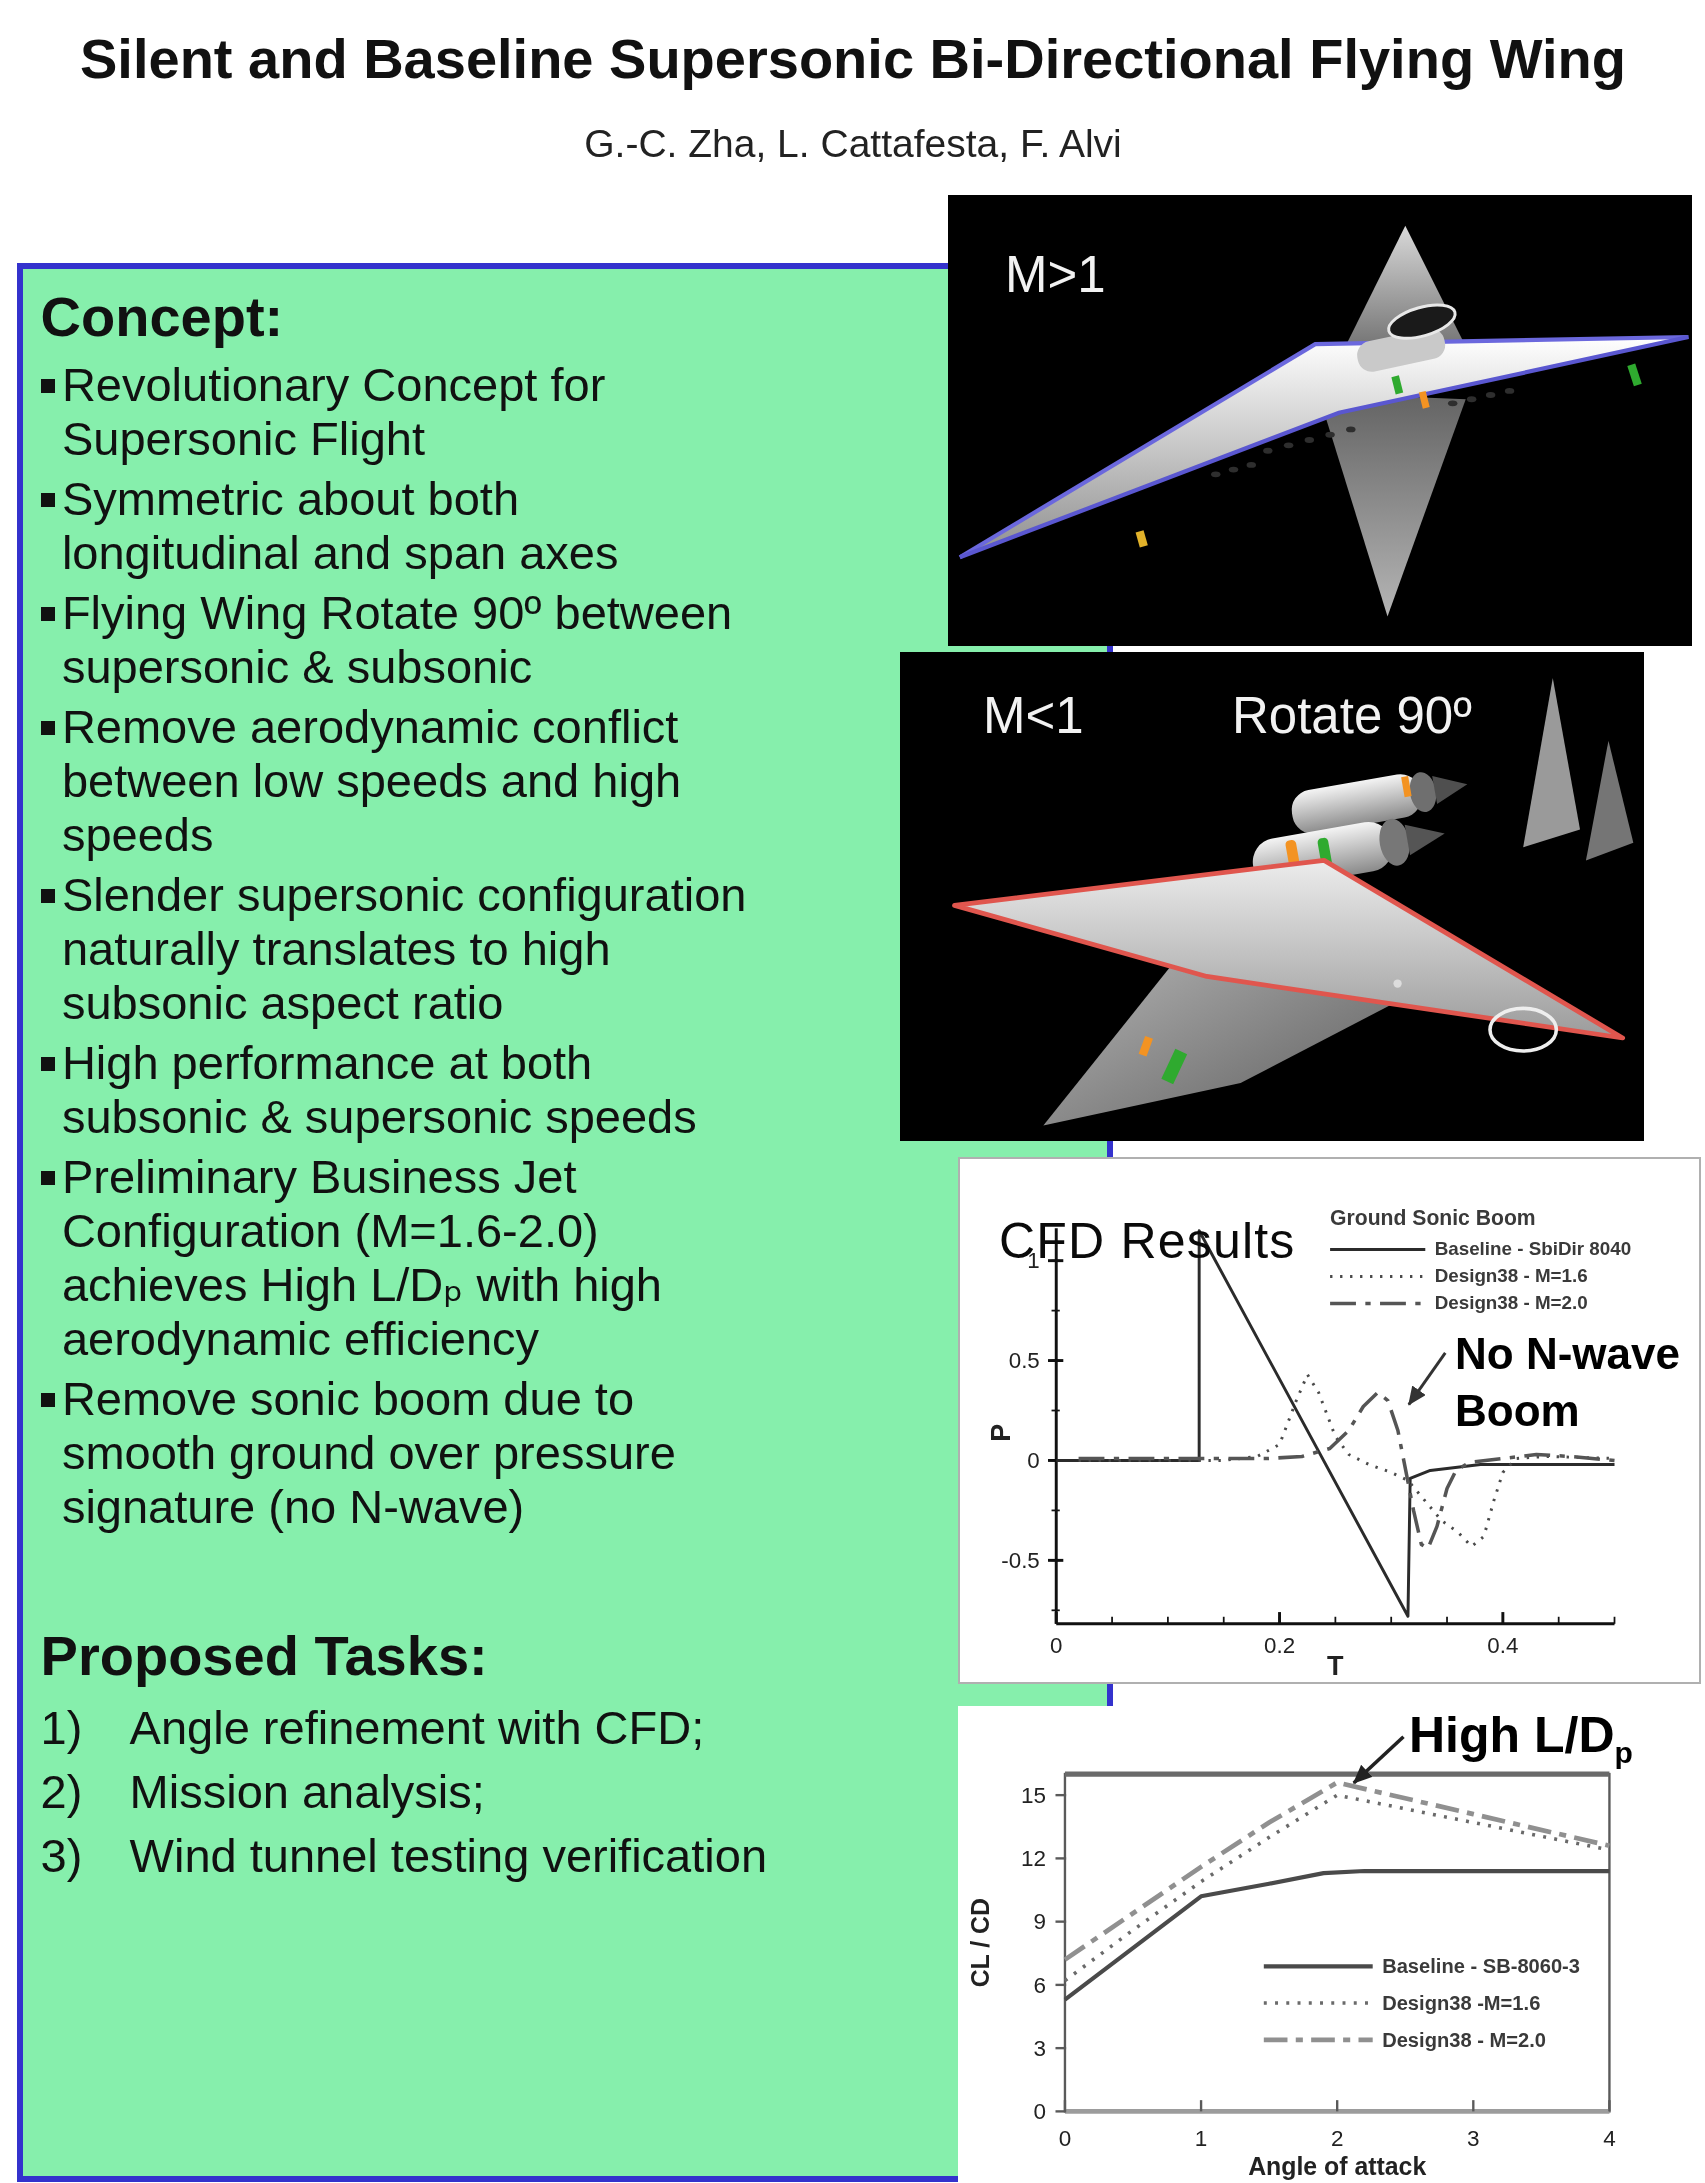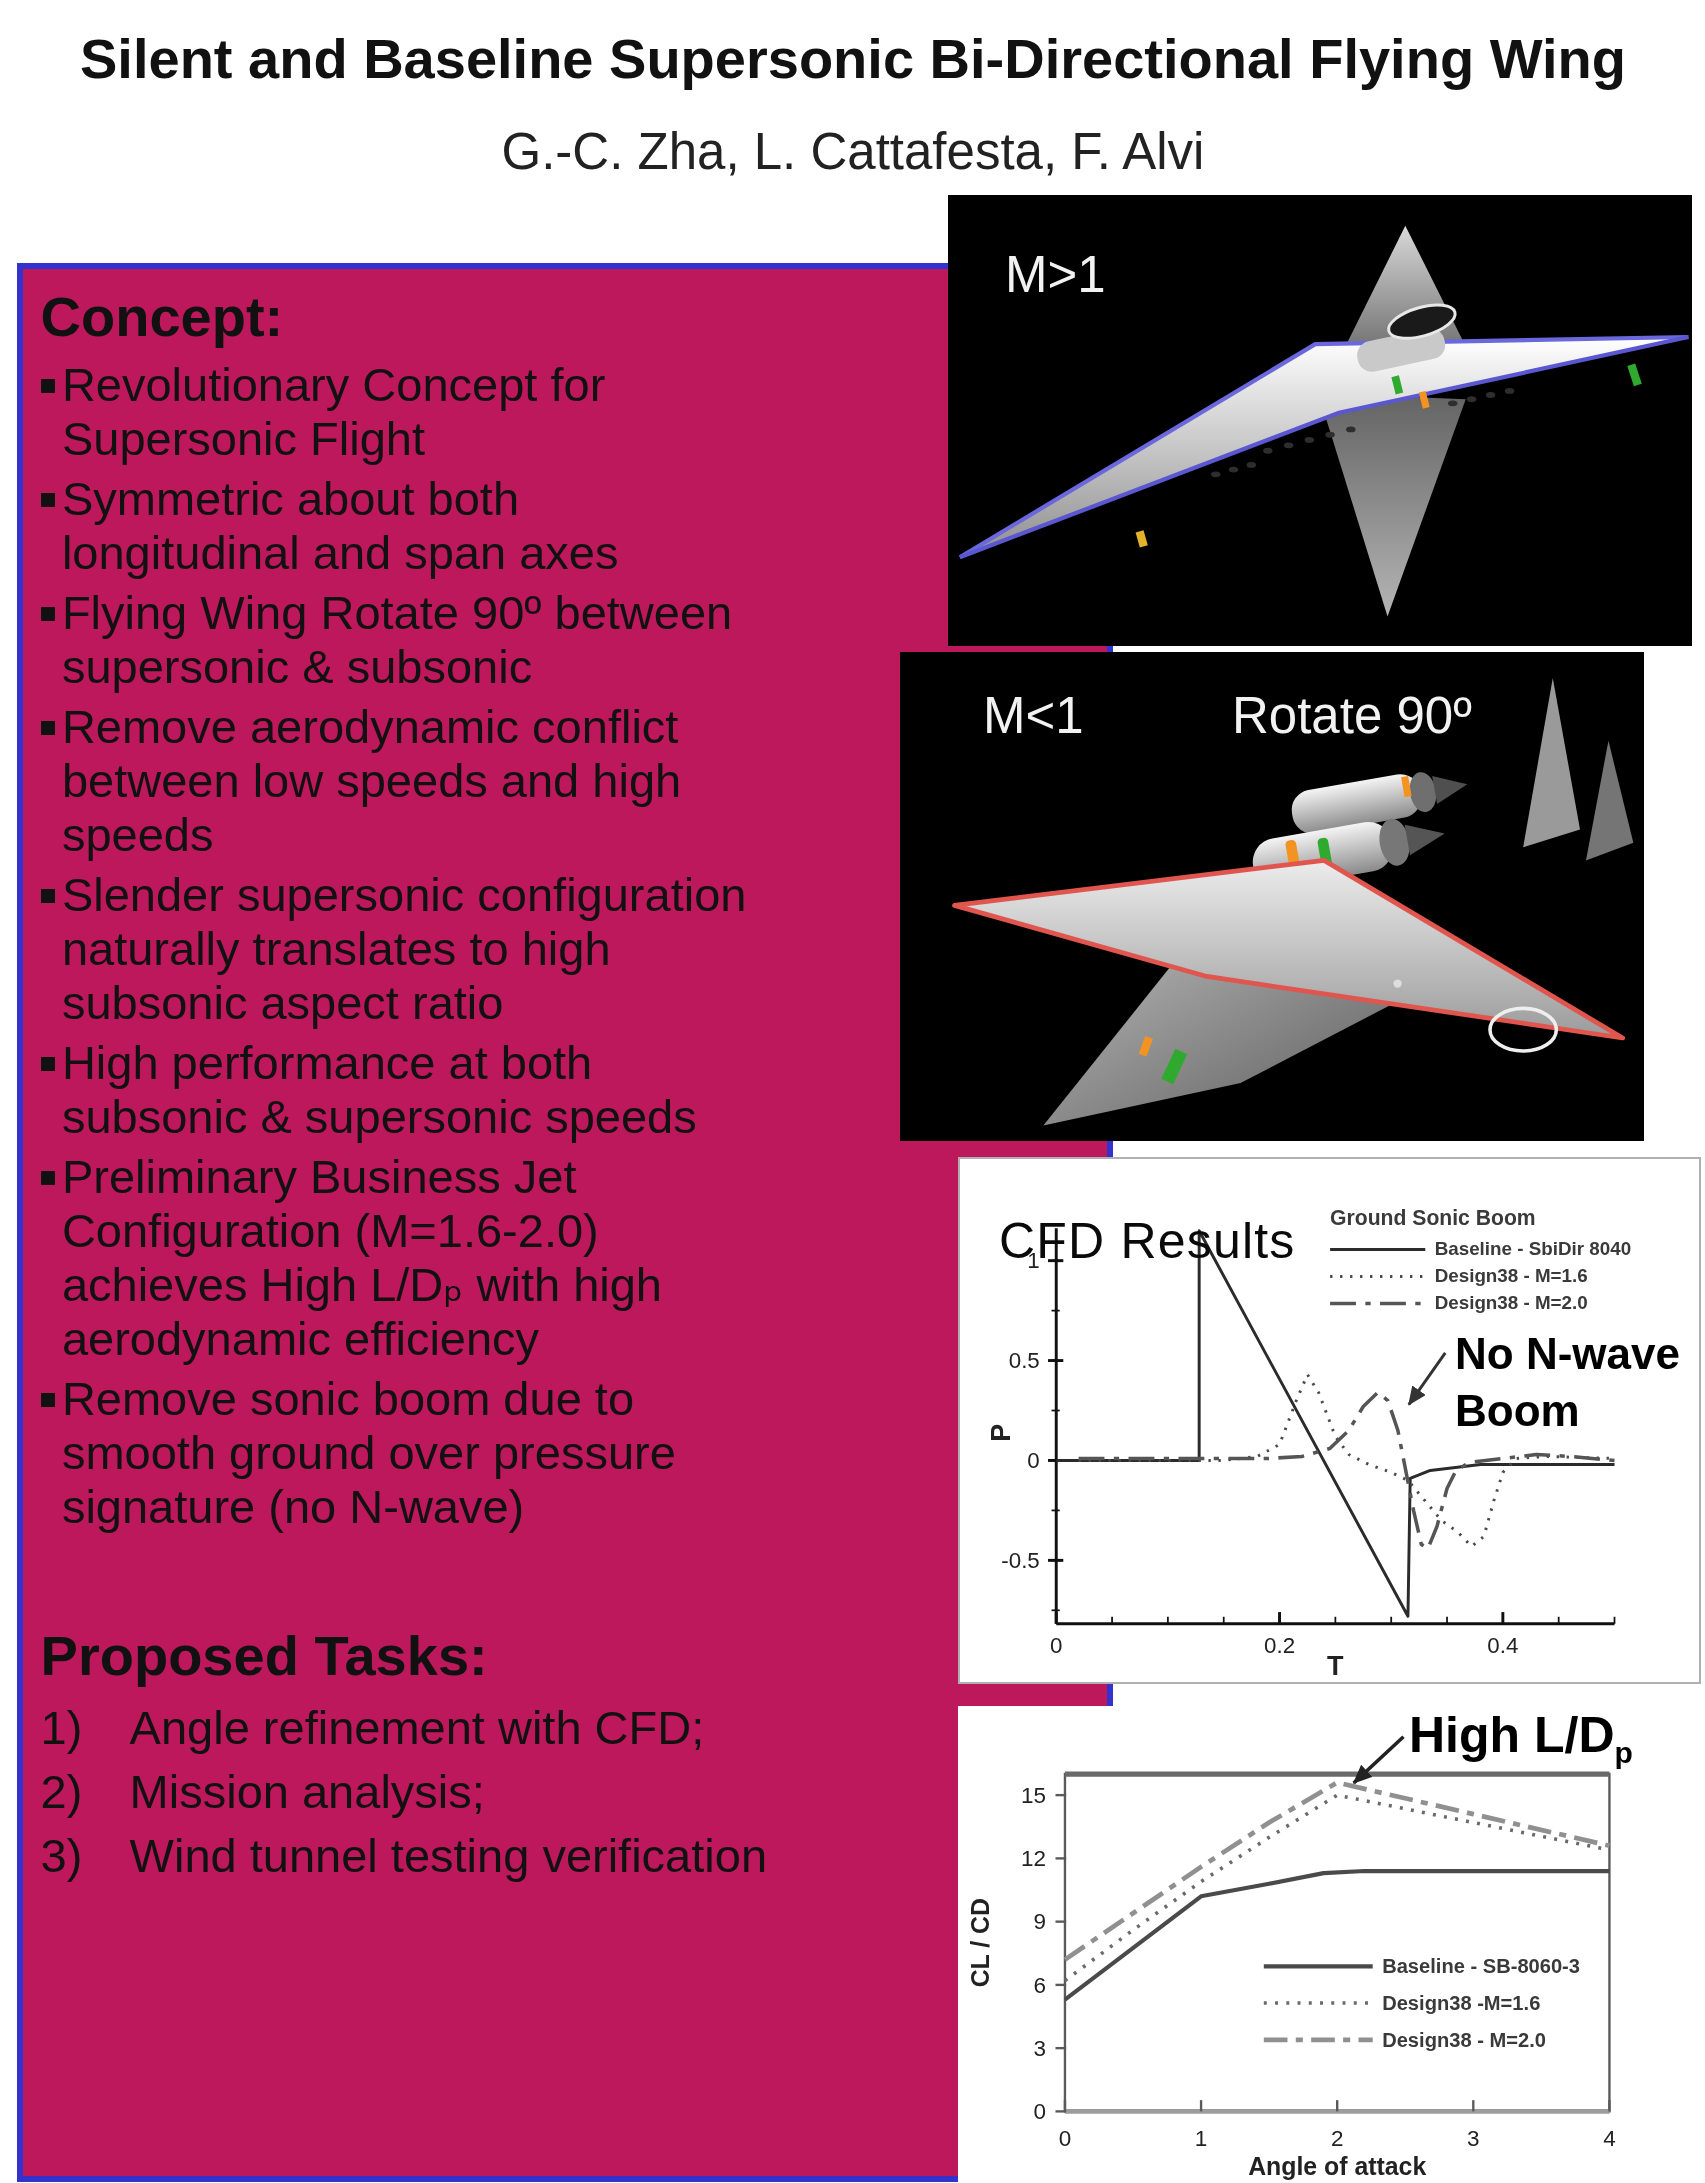--- a/index.html
+++ b/index.html
@@ -1,24 +1,24 @@
 <!DOCTYPE html>
 <html style="font-size:9.5px"><head>
 <meta charset="utf-8">
 <style>
   html,body{margin:0;padding:0;background:#ffffff;}
   body{width:1706px;height:2183px;position:relative;overflow:hidden;
        font-family:"Liberation Sans","DejaVu Sans",sans-serif;color:#111;}
   .abs{position:absolute;}
   .poster-title{top:26px;left:0;width:1706px;text-align:center;font-size:56px;font-weight:bold;letter-spacing:0px;}
-  .poster-authors{top:122px;left:0;width:1706px;text-align:center;font-size:51px;color:#222;}
+  .poster-authors{top:122px;left:0;width:1706px;text-align:center;font-size:39px;color:#222;}
 
   
   .concept-box{left:16.6px;top:263px;width:1096px;height:1919px;border:6px solid #3432cd;
-               box-sizing:border-box;background:#be185d;padding:13px 16.6px 0 18px;}
+               box-sizing:border-box;background:#86efac;padding:13px 16.6px 0 18px;}
   .sec-h{font-size:56px;font-weight:bold;margin:2.4px 0 8.3px 0;}
   .bullet{position:relative;padding-left:21.3px;font-size:47px;line-height:54px;white-space:pre-line;margin-bottom:6px;}
   .bullet::before{content:"";position:absolute;left:0;top:21.3px;width:14.2px;height:14.2px;background:#111;}
   .tasks-h{margin-top:89px;}
   .task{display:flex;font-size:47px;line-height:64px;}
   .task .tn{width:89px;flex:none;}
 
   
   .fig{background:#14532d;}
   .fig1{left:948px;top:195px;width:744px;height:451px;}

